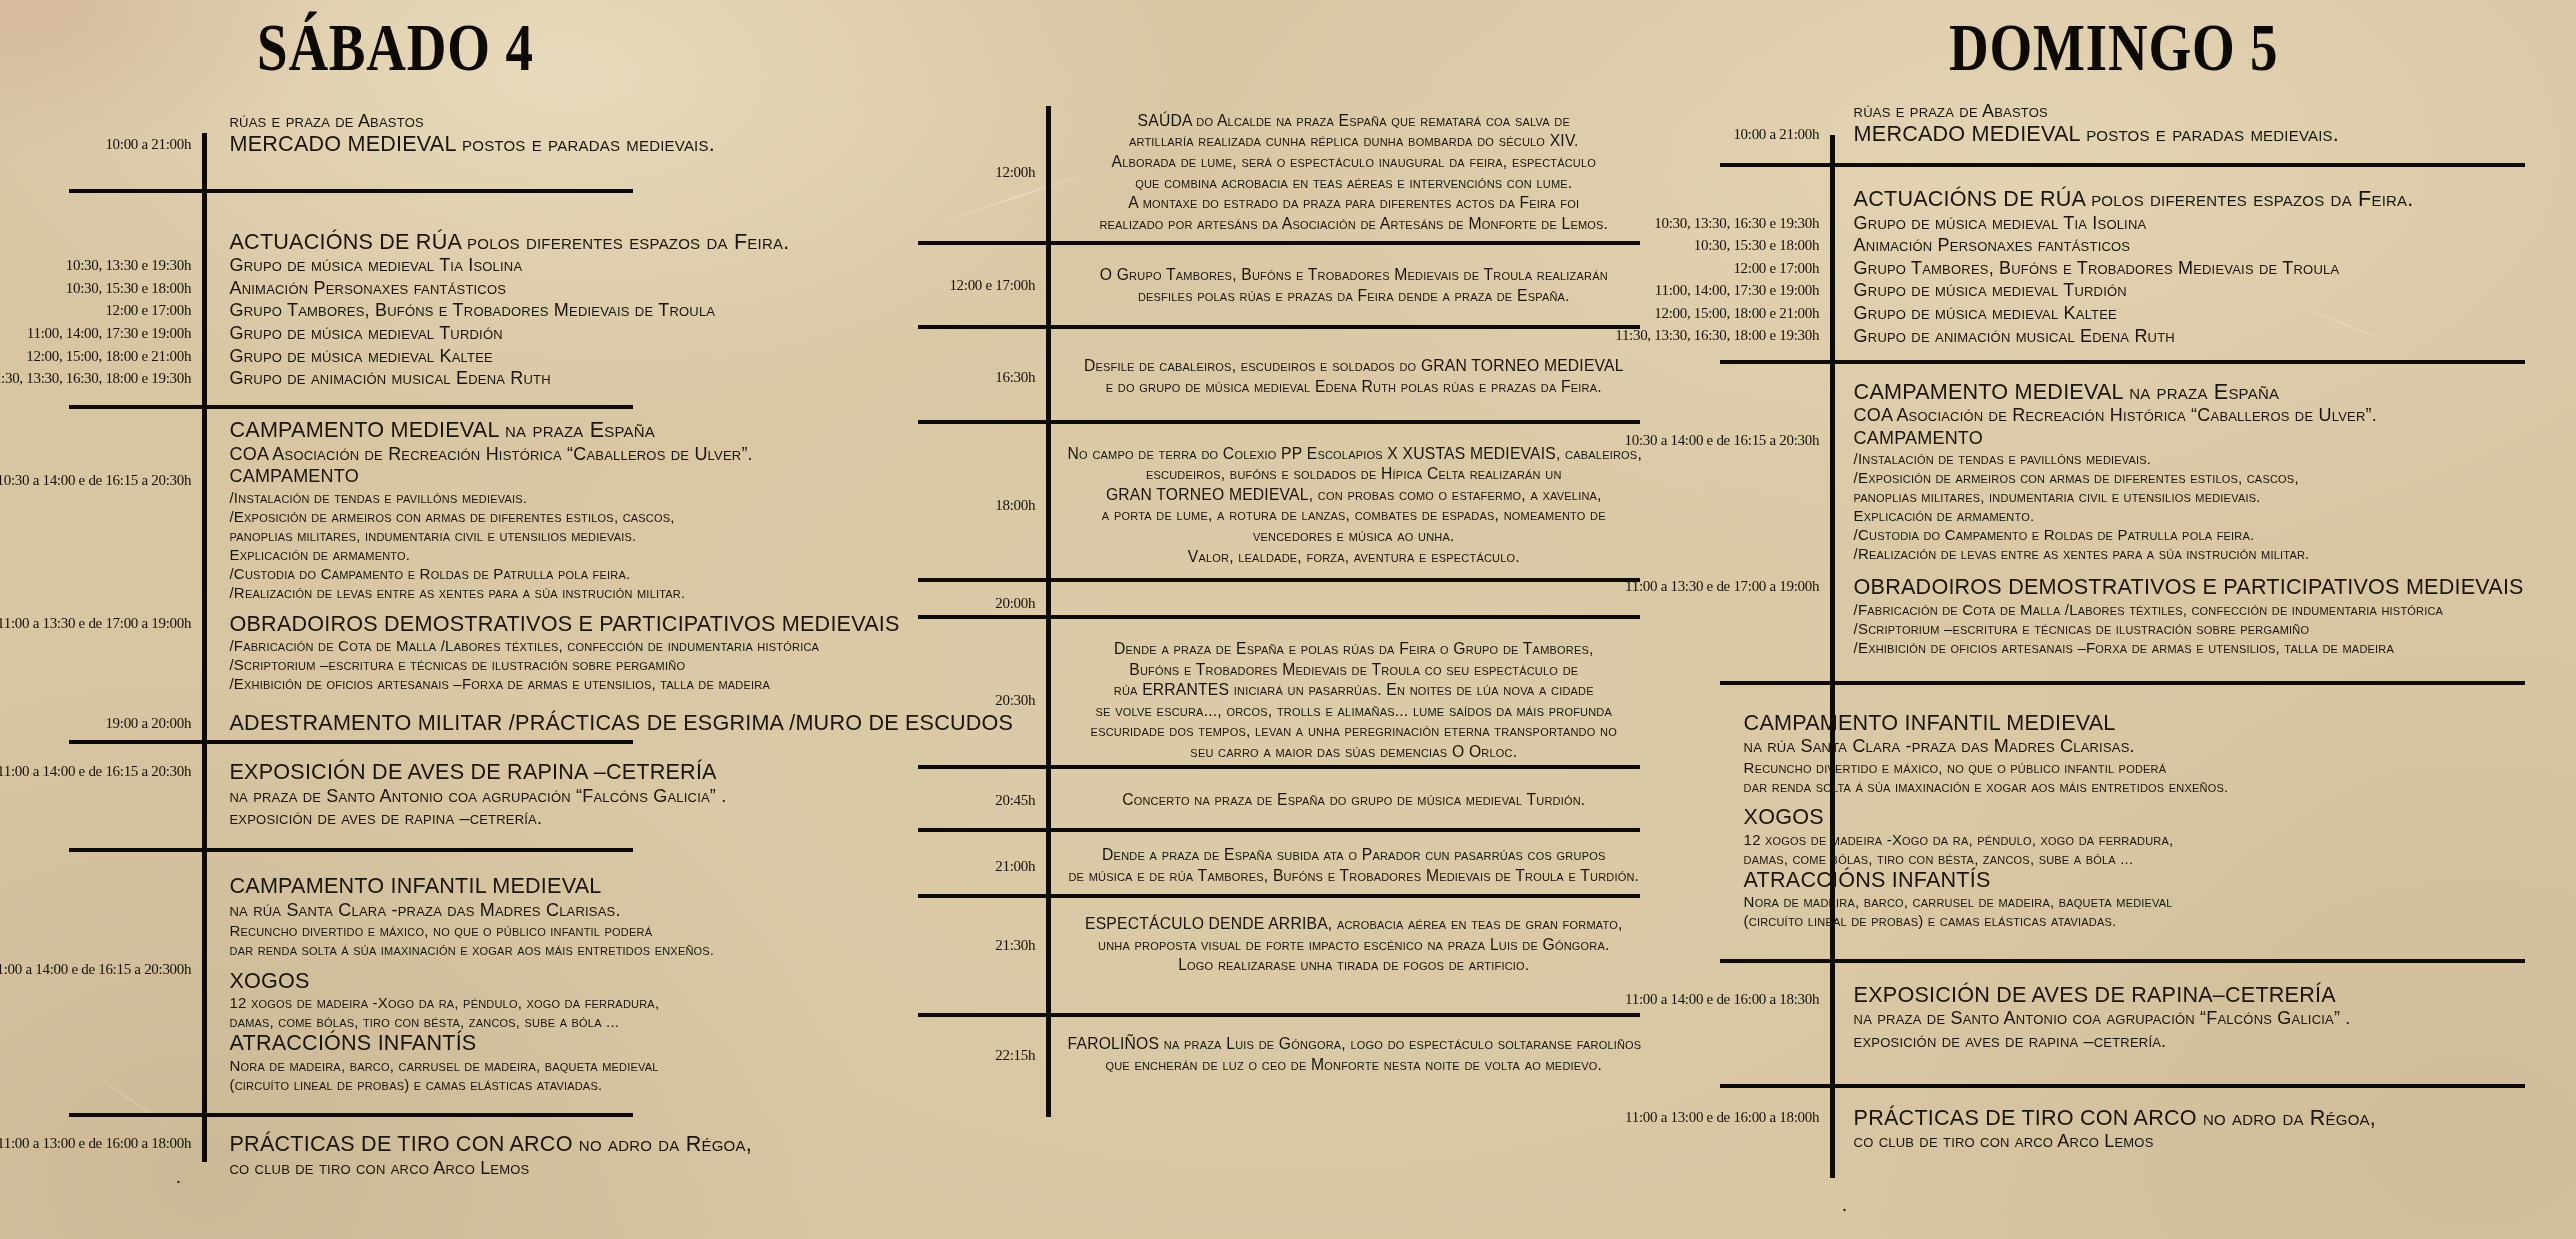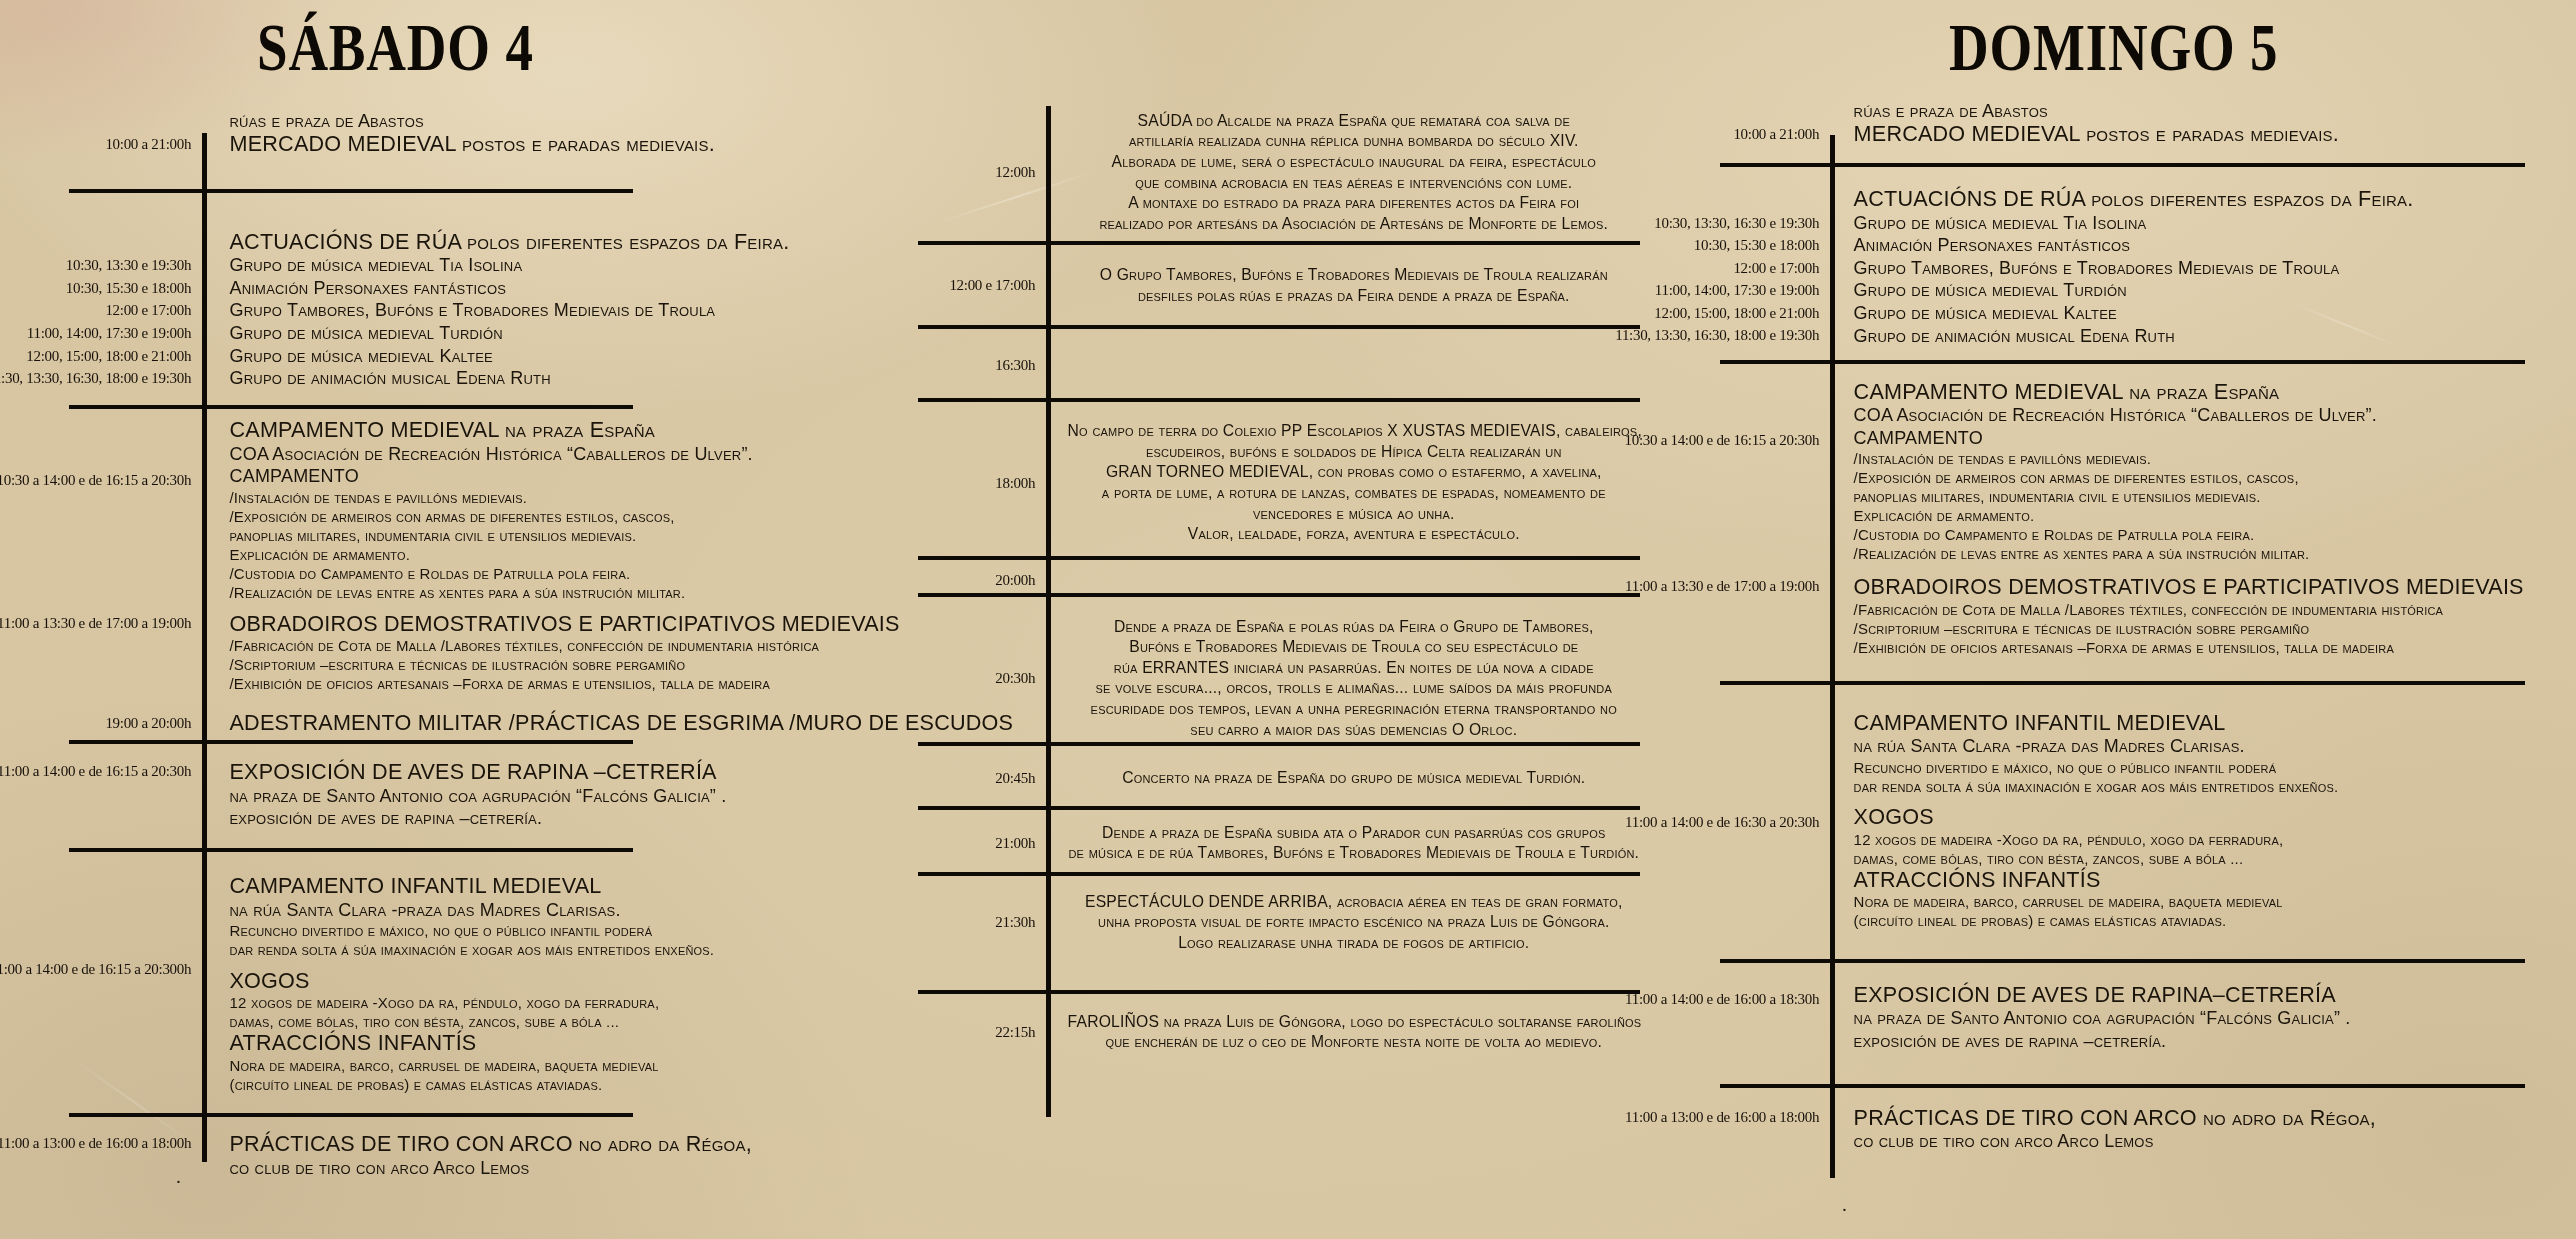--- a/index.html
+++ b/index.html
@@ -289,20 +289,24 @@
             <div class="ln lnS">O Grupo Tambores, Bufóns e Trobadores Medievais de Troula realizarán</div>
             <div class="ln lnS">desfiles polas rúas e prazas da Feira dende a praza de España.</div>
           </div>
         </div>
       </div>
       <div class="block">
         <div class="seg">
           <div class="time">
             <span>16:30h</span>
           </div>
+          <div class="lines">
+            <div class="ln lnS">Desfile de cabaleiros, escudeiros e soldados do GRAN TORNEO MEDIEVAL</div>
+            <div class="ln lnS">e do grupo de música medieval Edena Ruth polas rúas e prazas da Feira.</div>
+          </div>
         </div>
       </div>
       <div class="block">
         <div class="seg">
           <div class="time">
             <span>18:00h</span>
           </div>
           <div class="lines">
             <div class="ln lnS">No campo de terra do Colexio PP Escolapios X XUSTAS MEDIEVAIS, cabaleiros,</div>
             <div class="ln lnS">escudeiros, bufóns e soldados de Hípica Celta realizarán un</div>
@@ -478,23 +482,20 @@
           <div class="lines">
             <div class="ln lnL">OBRADOIROS DEMOSTRATIVOS E PARTICIPATIVOS MEDIEVAIS</div>
             <div class="ln lnS">/Fabricación de Cota de Malla /Labores téxtiles, confección de indumentaria histórica</div>
             <div class="ln lnS">/Scriptorium –escritura e técnicas de ilustración sobre pergamiño</div>
             <div class="ln lnS">/Exhibición de oficios artesanais –Forxa de armas e utensilios, talla de madeira</div>
           </div>
         </div>
       </div>
       <div class="block">
         <div class="seg">
-          <div class="time" style="align-items: flex-start;">
-            <span style="margin-top: 102px;">11:00 a 14:00 e de 16:30 a 20:30h</span>
-          </div>
           <div class="lines">
             <div class="ln lnL">CAMPAMENTO INFANTIL MEDIEVAL</div>
             <div class="ln lnM">na rúa Santa Clara -praza das Madres Clarisas.</div>
             <div class="ln lnS">Recuncho divertido e máxico, no que o público infantil poderá</div>
             <div class="ln lnS">dar renda solta á súa imaxinación e xogar aos máis entretidos enxeños.</div>
             <div class="ln lnG"></div>
             <div class="ln lnL">XOGOS</div>
             <div class="ln lnS">12 xogos de madeira -Xogo da ra, péndulo, xogo da ferradura,</div>
             <div class="ln lnS">damas, come bólas, tiro con bésta, zancos, sube a bóla ...</div>
             <div class="ln lnL">ATRACCIÓNS INFANTÍS</div>

